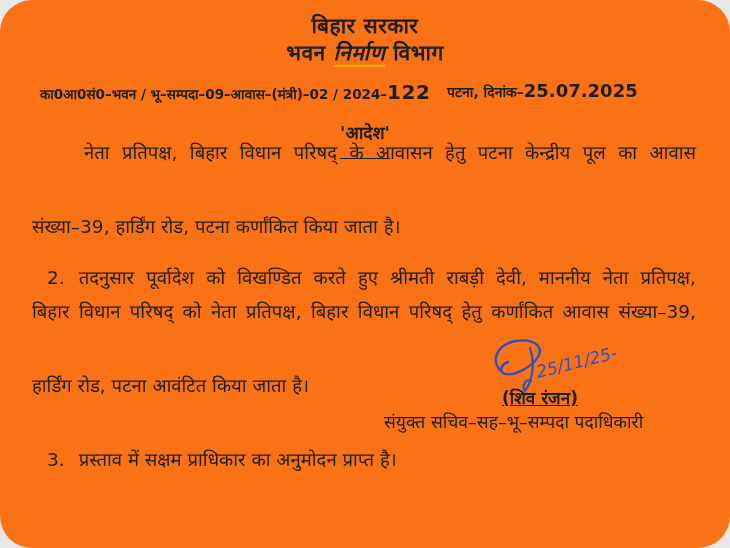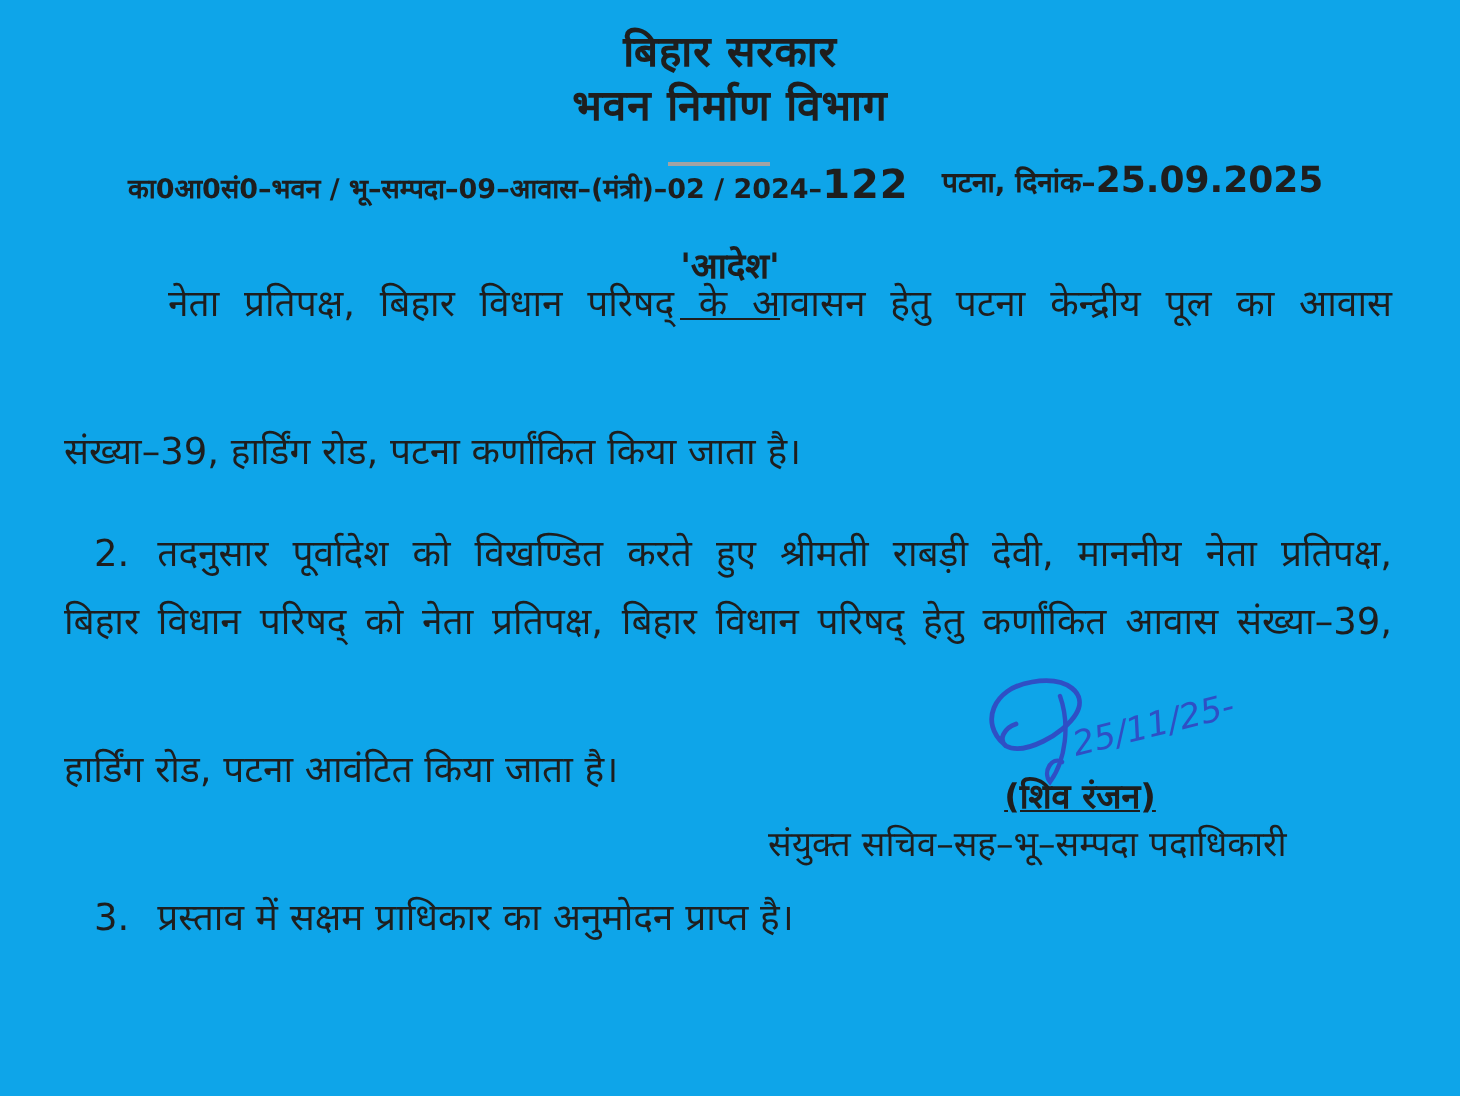--- a/index.html
+++ b/index.html
@@ -1,29 +1,29 @@
 <!DOCTYPE html>
 <html><head>
 <meta charset="utf-8">
 <style>
   html,body { margin:0; padding:0; background:#e8e8e8; }
   .page {
     position:relative; width:730px; height:548px; margin:0 auto;
-    background:#0ea5e9;
+    background:#f97316;
     font-family:"DejaVu Sans","Liberation Sans",sans-serif;
-    color:#1e1e1e; overflow:hidden;
+    color:#1e1e1e; overflow:hidden;border-radius:32px;
   }
   
   .header { position:absolute; top:13px; left:0; width:100%; text-align:center; font-weight:600; }
   .govt  { font-size:21px; line-height:27px; letter-spacing:0.5px; }
   .dept  { font-size:21px; line-height:27px; letter-spacing:0.5px; }
-  .u-dept { border-bottom:2px solid #a3a3a3; padding-bottom:16px; }
+  .u-dept { border-bottom:2px solid #eab308; padding-bottom:0px;font-style:italic; }
 
   
-  .refrow { position:absolute; top:74px; left:64px; right:30px; height:28px;text-decoration:underline; }
+  .refrow { position:absolute; top:74px; left:40px; right:30px; height:28px;text-decoration:underline; }
   .memo { position:absolute; left:0; top:6px; font-size:13.5px; font-weight:600; white-space:nowrap; }
   .memo-num { font-size:20px; font-weight:700; letter-spacing:0.5px; }
   .pdate { position:absolute; left:407px; top:6px; font-size:14px; font-weight:600; white-space:nowrap; }
   .date-num { font-size:18px; font-weight:700; }
 
   
   .order { position:absolute; top:120px; left:0; width:100%; text-align:center;
            font-size:17.5px; font-weight:700; }
   .order .u-order { border-bottom:1.6px solid #1e1e1e; padding-bottom:15px; }
 
@@ -48,21 +48,21 @@
 
 <div class="page">
 
   <div class="header">
     <div class="govt">बिहार सरकार</div>
     <div class="dept"><span>भवन </span><span class="u-dept">निर्माण</span><span> विभाग</span></div>
   </div>
 
   <div class="refrow">
     <div class="memo"><span>का0आ0सं0–भवन / भू–सम्पदा–09–आवास–(मंत्री)–02 / 2024–</span><span class="memo-num">122</span></div>
-    <div class="pdate"><span>पटना, दिनांक–</span><span class="date-num">25.09.2025</span></div>
+    <div class="pdate"><span>पटना, दिनांक–</span><span class="date-num">25.07.2025</span></div>
   </div>
 
   <div class="order"><span class="u-order">'आदेश'</span></div>
 
   <div class="docbody">
     <div class="bline indent1">नेता प्रतिपक्ष, बिहार विधान परिषद् के आवासन हेतु पटना केन्द्रीय पूल का आवास</div>
     <div class="bline lastline">संख्या–39, हार्डिंग रोड, पटना कर्णांकित किया जाता है।</div>
 
     <div class="bline numline mt2"><span class="pnum">2.</span><span>तदनुसार पूर्वादेश को विखण्डित करते हुए श्रीमती राबड़ी देवी, माननीय नेता प्रतिपक्ष,</span></div>
     <div class="bline">बिहार विधान परिषद् को नेता प्रतिपक्ष, बिहार विधान परिषद् हेतु कर्णांकित आवास संख्या–39,</div>

